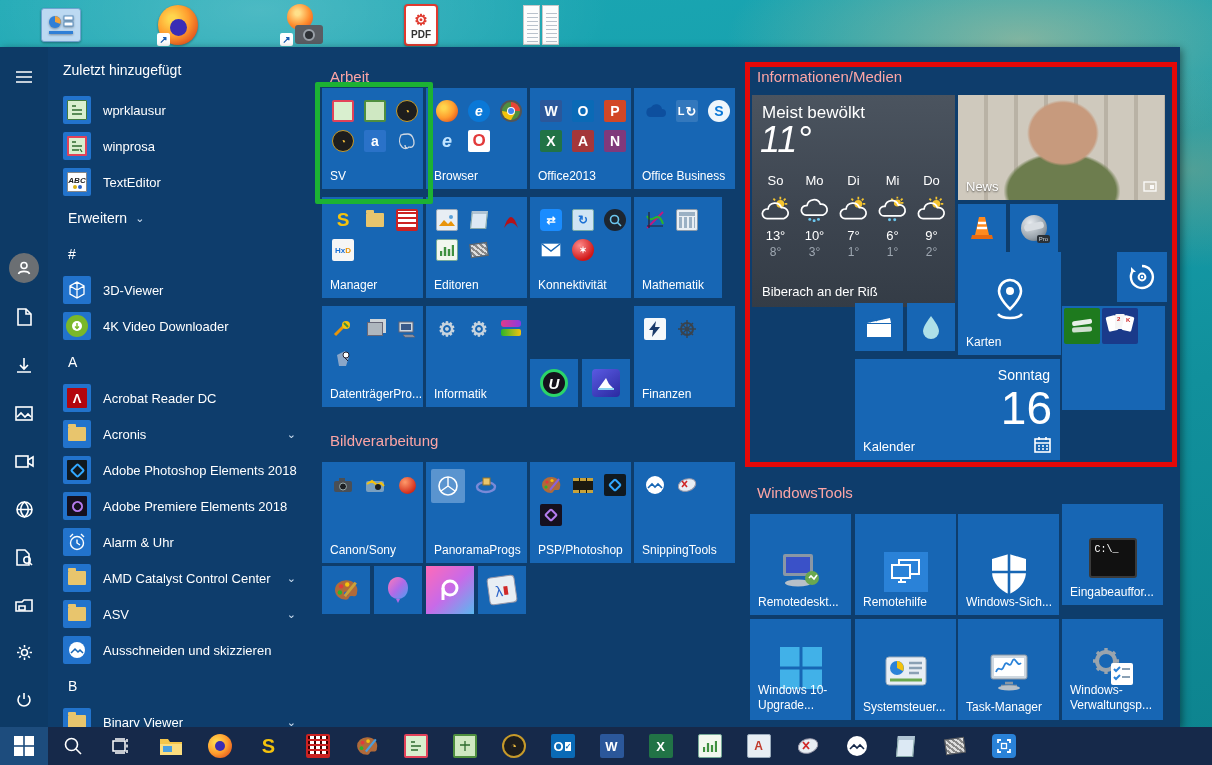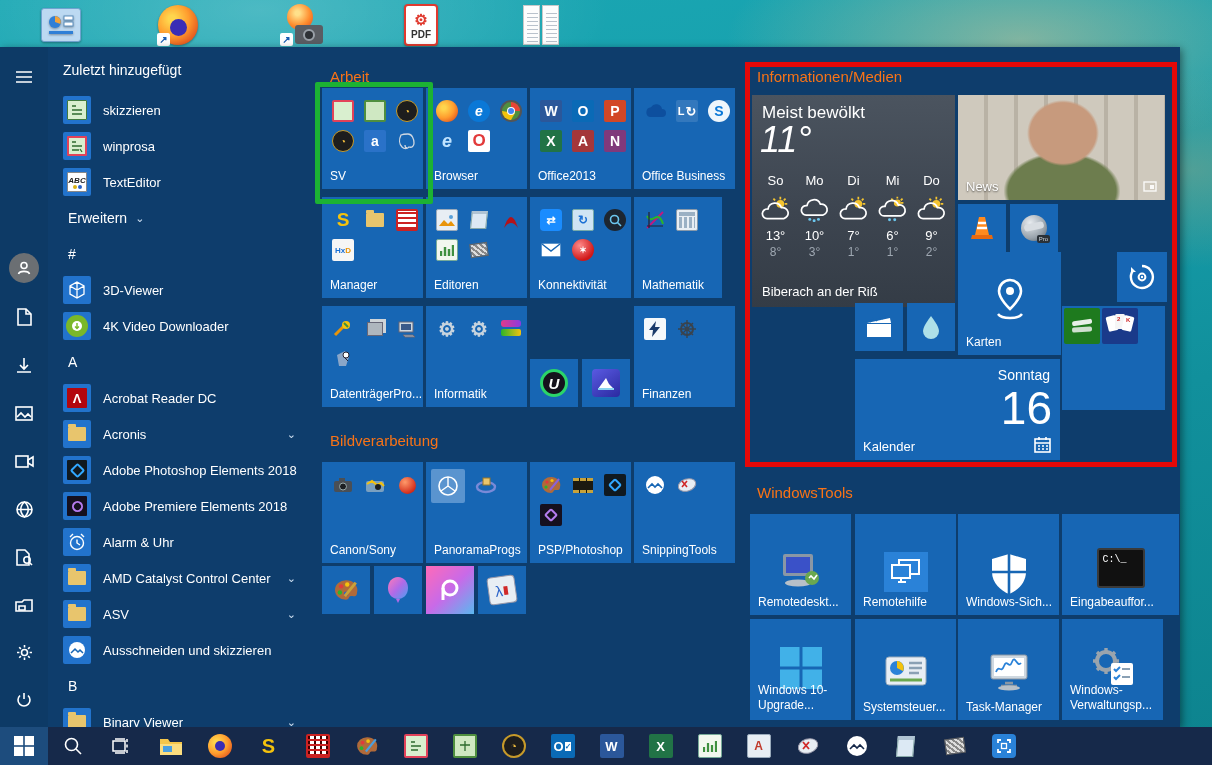--- a/index.html
+++ b/index.html
@@ -38,21 +38,21 @@
   .al-icon { width:28px; height:28px; margin-left:15px; background:#2273cc; border-radius:2px;
     display:flex; align-items:center; justify-content:center; flex:none; }
   .al-label { margin-left:12px; white-space:nowrap; }
   .al-section { margin-left:20px; font-size:14px; }
   .al-chev { position:absolute; right:14px; color:#cfe0f2; font-size:11px; }
   .folder-glyph { width:18px; height:14px; background:#e8c56d; border-radius:1px; position:relative; }
   .folder-glyph::before { content:""; position:absolute; left:0; top:-3px; width:8px; height:3px; background:#e8c56d; border-radius:1px 1px 0 0; }
   .g-sq { width:20px; height:20px; border-radius:1px; position:relative; }
 
   
-  .group-header { position:absolute; color:#f97316; font-size:15px; }
+  .group-header { position:absolute; color:#fca5a5; font-size:15px; }
   .tile { position:absolute; background:#1766b4; color:#fff; }
   .tile .tlabel { position:absolute; left:8px; bottom:5px; font-size:12px; max-width:90%; line-height:1.25; }
   .tile-grid { position:absolute; left:10px; top:12px; width:86px; display:flex; flex-wrap:wrap; gap:8px 10px; }
   .mi { width:22px; height:22px; border-radius:2px; display:flex; align-items:center; justify-content:center;
     font-weight:bold; font-size:14px; flex:none; }
   .small-tile { position:absolute; width:48px; height:48px; background:#1766b4; display:flex; align-items:center; justify-content:center; }
 
   
   #weather-tile { background:linear-gradient(180deg,#4b545f 0%, #3d4550 55%, #343c46 100%); }
   .w-cond { position:absolute; left:10px; top:8px; font-size:17px; }
@@ -220,21 +220,21 @@
     <div class="al-rows">
 
       <div class="al-row">
         <div class="al-icon">
             <div class="g-sq" style="background:#d9efcf;border:1px solid #3f7a3f">
               <svg width="18" height="18" viewBox="0 0 18 18">
                 <path d="M4 5h4M4 9h10M4 13h10" stroke="#2e6b2e" stroke-width="1.4"></path>
               </svg>
             </div>
           </div>
-        <span class="al-label">skizzieren</span>
+        <span class="al-label">wprklausur</span>
       </div>
 
       <div class="al-row">
         <div class="al-icon">
             <div class="g-sq" style="background:#d9efcf;border:2px solid #e2425a">
               <svg width="16" height="16" viewBox="0 0 16 16">
                 <path d="M3 4h4M3 8h10M3 12h7M11 11l2 3" stroke="#2e6b2e" stroke-width="1.3"></path>
               </svg>
             </div>
           </div>
@@ -929,21 +929,21 @@
   <div class="tile" style="left:958px;top:467px;width:101px;height:101px">
     <div class="wt-icon">
         <svg width="42" height="44" viewBox="0 0 42 44">
           <path d="M21 2l17 5v13c0 11-9 19-17 22C13 39 4 31 4 20V7z" fill="#fff"></path>
           <path d="M21 2v42M4 20h34" stroke="#1766b4" stroke-width="2.6"></path>
         </svg>
       </div>
     <span class="tlabel">Windows-Sich...</span>
   </div>
 
-  <div class="tile" style="left:1062px;top:467px;width:117px;height:101px">
+  <div class="tile" style="left:1062px;top:457px;width:101px;height:101px">
     <div class="wt-icon" style="top:34px">
         <div style="width:48px;height:40px;background:#111;border:2px solid #3a3a3a;border-radius:3px;color:#fff;font-family:'Liberation Mono',monospace;font-size:10px;padding:4px"><span>C:\_</span></div>
       </div>
     <span class="tlabel">Eingabeauffor...</span>
   </div>
 
   <div class="tile" style="left:750px;top:572px;width:101px;height:101px">
     <div class="wt-icon" style="top:28px">
         <svg width="42" height="42" viewBox="0 0 42 42">
           <rect x="0" y="0" width="19.5" height="19.5" fill="#41b1e8"></rect>

